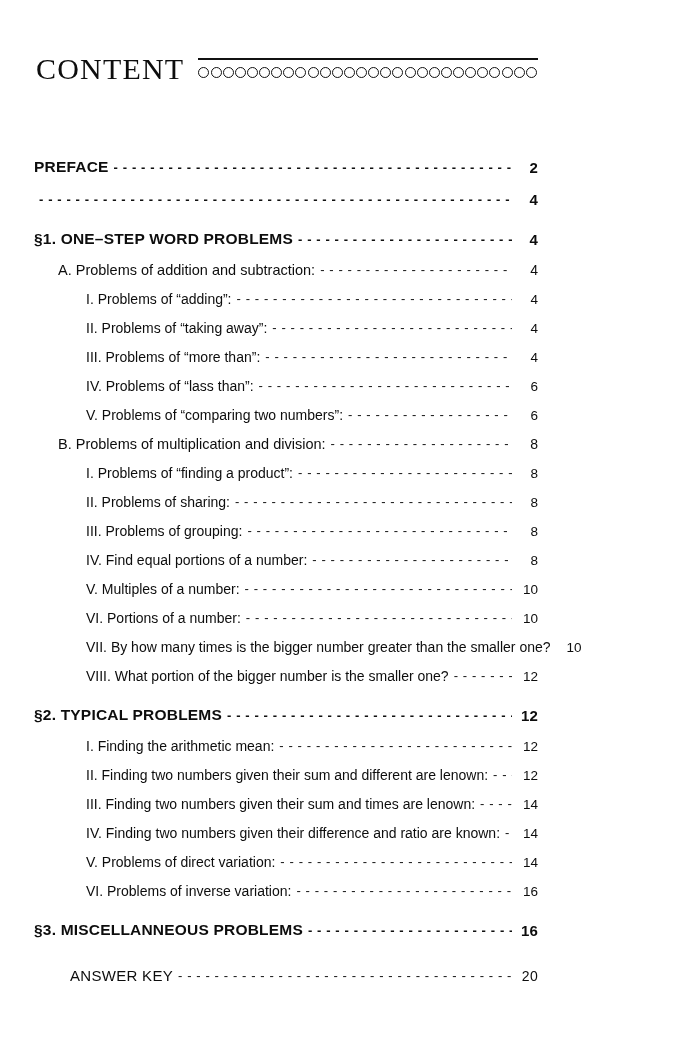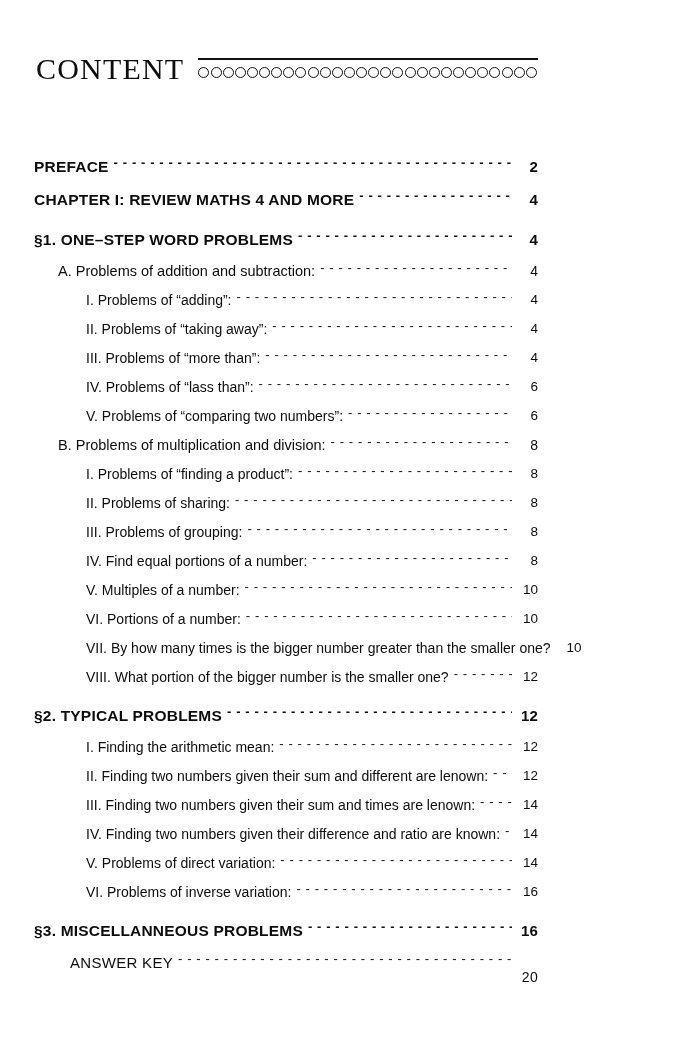--- a/index.html
+++ b/index.html
@@ -64,21 +64,21 @@
     display: block;
   }
 
   
   .toc {
     margin-top: 36px;
   }
 
   .row {
     display: flex;
-    align-items: flex-start;
+    align-items: flex-end;
     white-space: nowrap;
   }
   .row .txt {
     flex: 0 0 auto;
   }
   .row .lead {
     flex: 1 1 auto;
     overflow: hidden;
     white-space: nowrap;
     margin: 0 4px 0 5px;
@@ -178,21 +178,20 @@
     </div>
   </div>
 
   <div class="toc" id="toc">
       <div class="row lvl-0">
         <span class="txt">PREFACE</span>
         <span class="lead">- - - - - - - - - - - - - - - - - - - - - - - - - - - - - - - - - - - - - - - - - - - - - - - - - - - - - - - - - - - - - - - - - - - - - </span>
         <span class="pg">2</span>
       </div>
       <div class="row lvl-0">
-        <span class="txt">CHAPTER I: REVIEW MATHS 4 AND MORE</span>
         <span class="lead">- - - - - - - - - - - - - - - - - - - - - - - - - - - - - - - - - - - - - - - - - - - - - - - - - - - - - - - - - - - - - - - - - - - - - </span>
         <span class="pg">4</span>
       </div>
       <div class="row lvl-sec">
         <span class="txt">§1. ONE–STEP WORD PROBLEMS</span>
         <span class="lead">- - - - - - - - - - - - - - - - - - - - - - - - - - - - - - - - - - - - - - - - - - - - - - - - - - - - - - - - - - - - - - - - - - - - - </span>
         <span class="pg">4</span>
       </div>
       <div class="row lvl-1">
         <span class="txt">A. Problems of addition and subtraction:</span>

